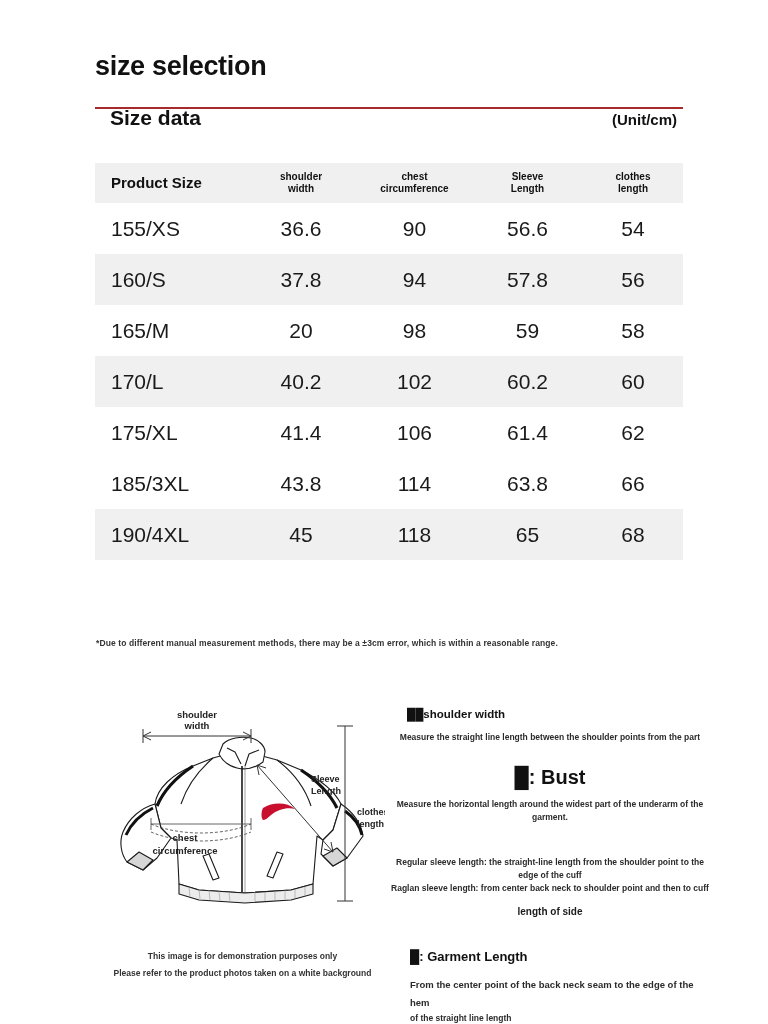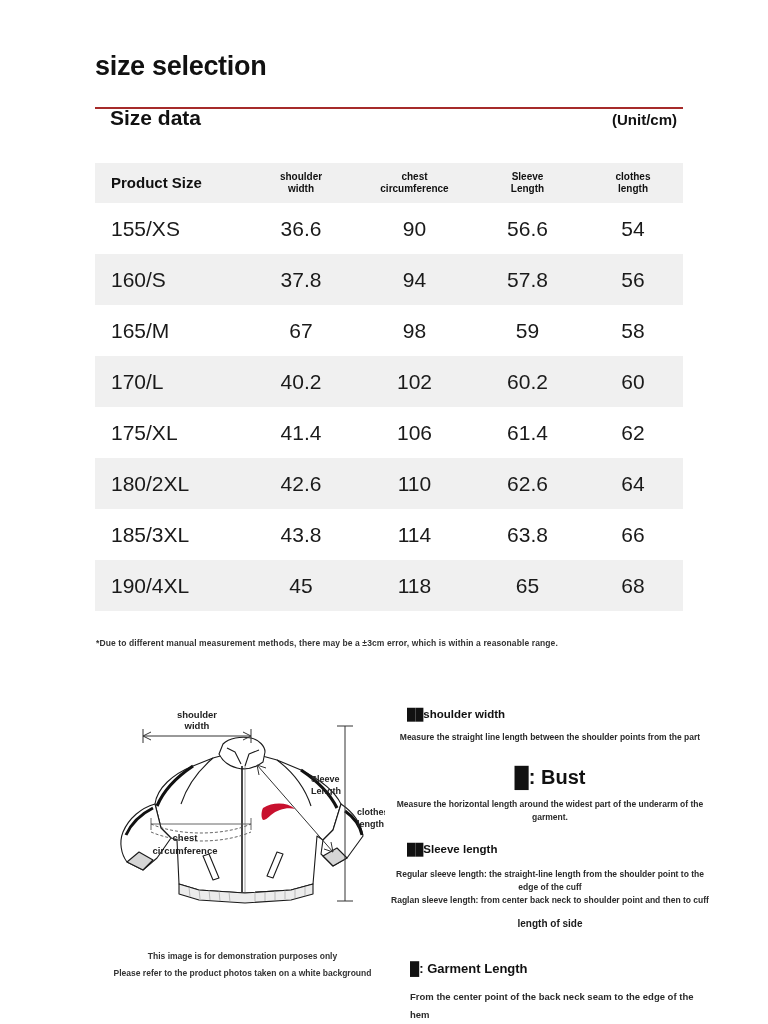--- a/index.html
+++ b/index.html
@@ -251,45 +251,38 @@
       </tr>
       <tr class="even">
         <td class="first">160/S</td>
         <td>37.8</td>
         <td>94</td>
         <td>57.8</td>
         <td>56</td>
       </tr>
       <tr class="odd">
         <td class="first">165/M</td>
-        <td>67</td>
+        <td>20</td>
         <td>98</td>
         <td>59</td>
         <td>58</td>
       </tr>
       <tr class="even">
         <td class="first">170/L</td>
         <td>40.2</td>
         <td>102</td>
         <td>60.2</td>
         <td>60</td>
       </tr>
       <tr class="odd">
         <td class="first">175/XL</td>
         <td>41.4</td>
         <td>106</td>
         <td>61.4</td>
         <td>62</td>
-      </tr>
-      <tr class="even">
-        <td class="first">180/2XL</td>
-        <td>42.6</td>
-        <td>110</td>
-        <td>62.6</td>
-        <td>64</td>
       </tr>
       <tr class="odd">
         <td class="first">185/3XL</td>
         <td>43.8</td>
         <td>114</td>
         <td>63.8</td>
         <td>66</td>
       </tr>
       <tr class="even">
         <td class="first">190/4XL</td>
@@ -414,23 +407,20 @@
     <div class="gap-b"></div>
 
     <div class="ins-head h-bust">
       <span class="tofu">█</span><span>: Bust</span>
     </div>
     <div class="gap-c"></div>
     <div class="ins-body center">Measure the horizontal length around the widest part of the underarm of the garment.</div>
 
     <div class="gap-d"></div>
 
-    <div class="ins-head h-sleeve">
-      <span class="tofu">██</span><span>Sleeve length</span>
-    </div>
     <div class="gap-e"></div>
     <div class="ins-body center">Regular sleeve length: the straight-line length from the shoulder point to the edge of the cuff</div>
     <div class="ins-body center">Raglan sleeve length: from center back neck to shoulder point and then to cuff</div>
     <div class="gap-c"></div>
     <div class="ins-body mid">length of side</div>
 
     <div class="gap-f"></div>
 
     <div class="ins-head h-garment">
       <span class="tofu">█</span><span>: Garment Length</span>

